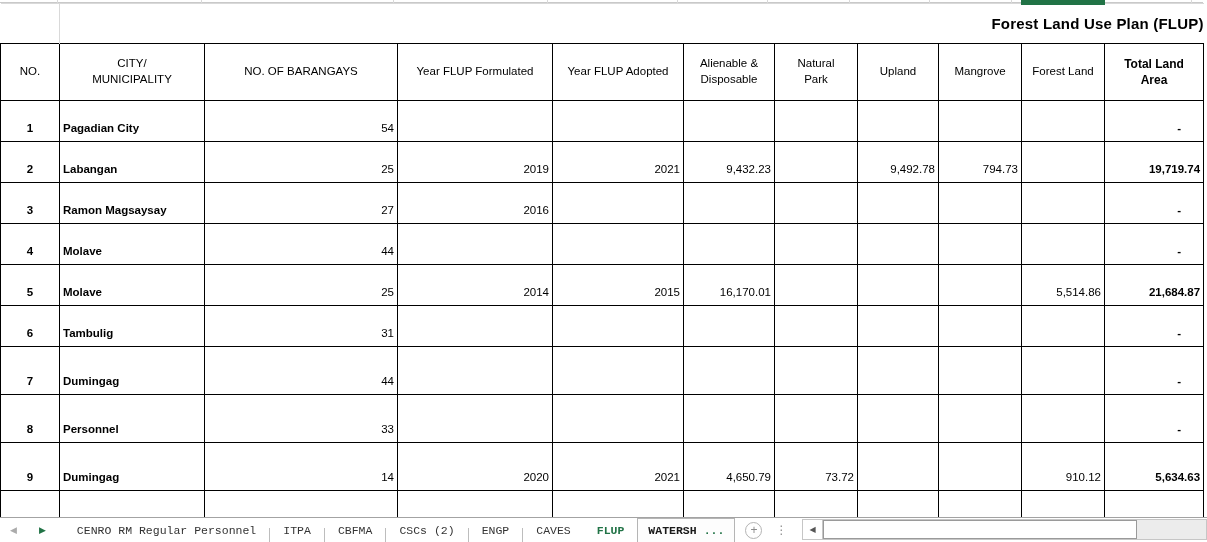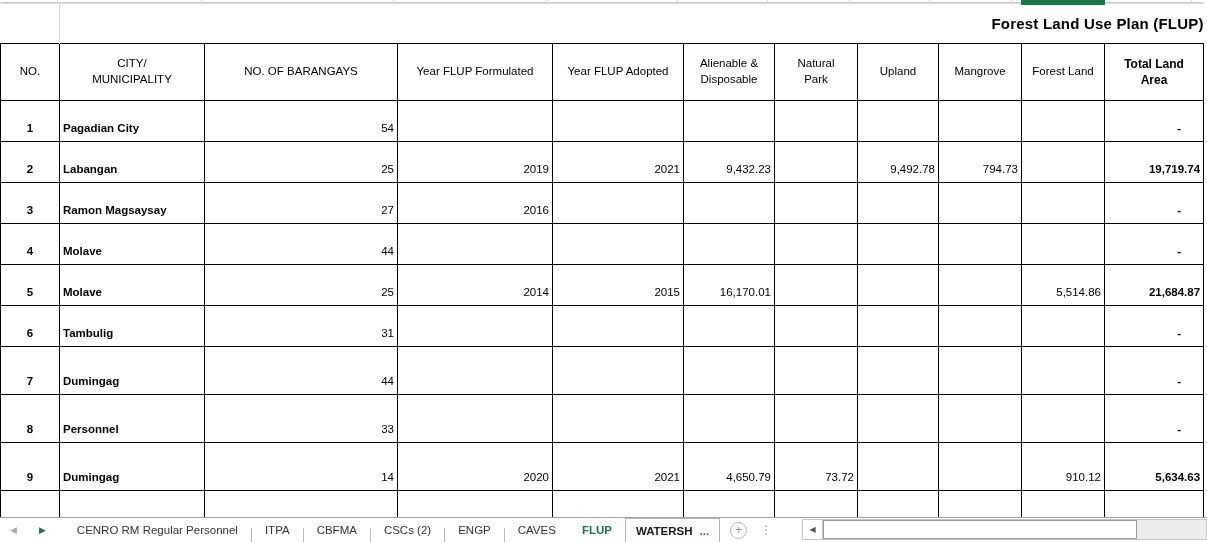--- a/index.html
+++ b/index.html
@@ -37,21 +37,21 @@
   td.c-num { text-align:right; padding-right:7px; }
   td.c-total { text-align:right; font-weight:bold; padding-right:6px; }
   td.c-total.dash { padding-right:22px; }
 
   
   #tab-bar { position:absolute; top:517px; left:0; width:1207px; height:25px;
     background:#fff; border-top:1px solid #a3a3a3; display:flex; align-items:center; }
   .nav-arrow { font-size:9px; line-height:1; padding:0 4px; cursor:default; }
   #nav-left { color:#ababab; margin-left:6px; }
   #nav-right { color:#217346; margin-left:14px; }
-  #tabs { display:flex; align-items:flex-end; height:100%; margin-left:14px; }
+  #tabs { display:flex; align-items:flex-end; height:100%; margin-left:14px;font-family:Liberation Mono, monospace; }
   .tab-sep { width:1px; height:14px; background:#bdbdbd; }
   .tab { font-size:11.5px; color:#333; padding:0 13px; height:100%;
     display:flex; align-items:center; white-space:nowrap; }
   .tab.active { font-weight:bold; color:#217346; }
   .tab.boxed { font-weight:bold; color:#1a1a1a; border:1px solid #b5b5b5; border-bottom:none;
     background:#fdfdfd; padding:0 10px; }
   .tab.boxed .ellipsis { color:#217346; margin-left:7px; font-weight:bold; }
   #add-sheet { width:17px; height:17px; border:1px solid #b4b4b4; border-radius:50%;
     color:#8a8a8a; font-size:12px; line-height:14px; text-align:center; margin-left:10px; flex:none; }
   #tab-options { color:#8f8f8f; font-size:12px; margin-left:13px; letter-spacing:0; }

